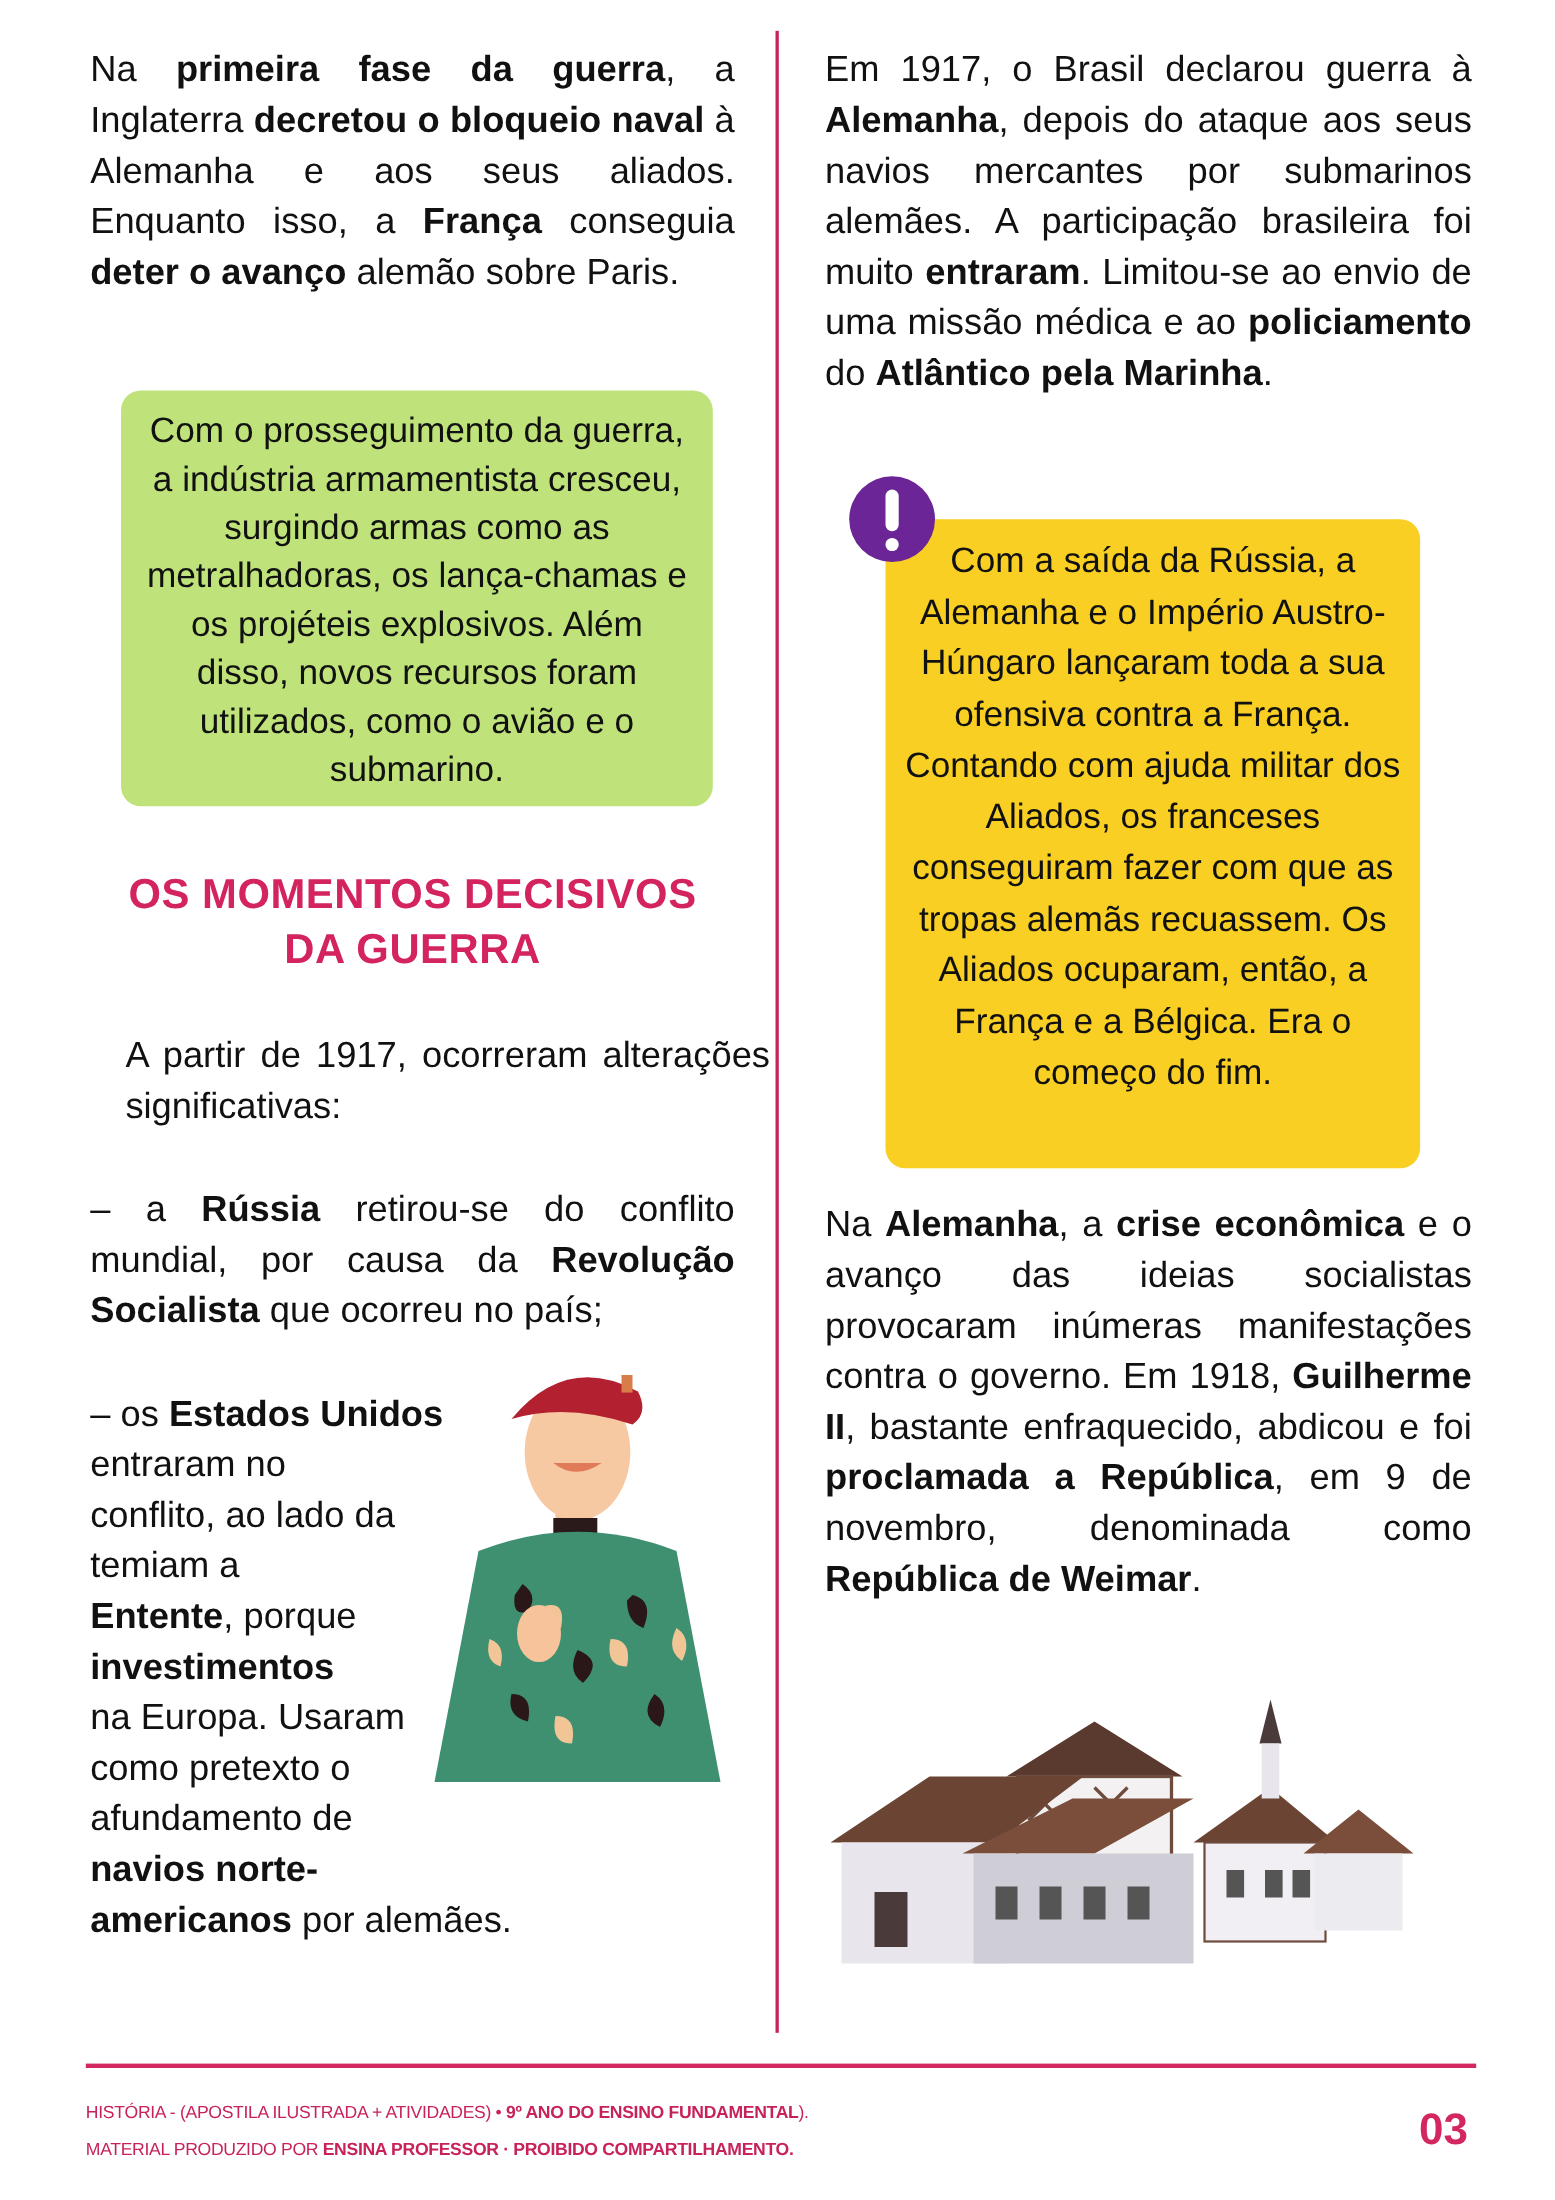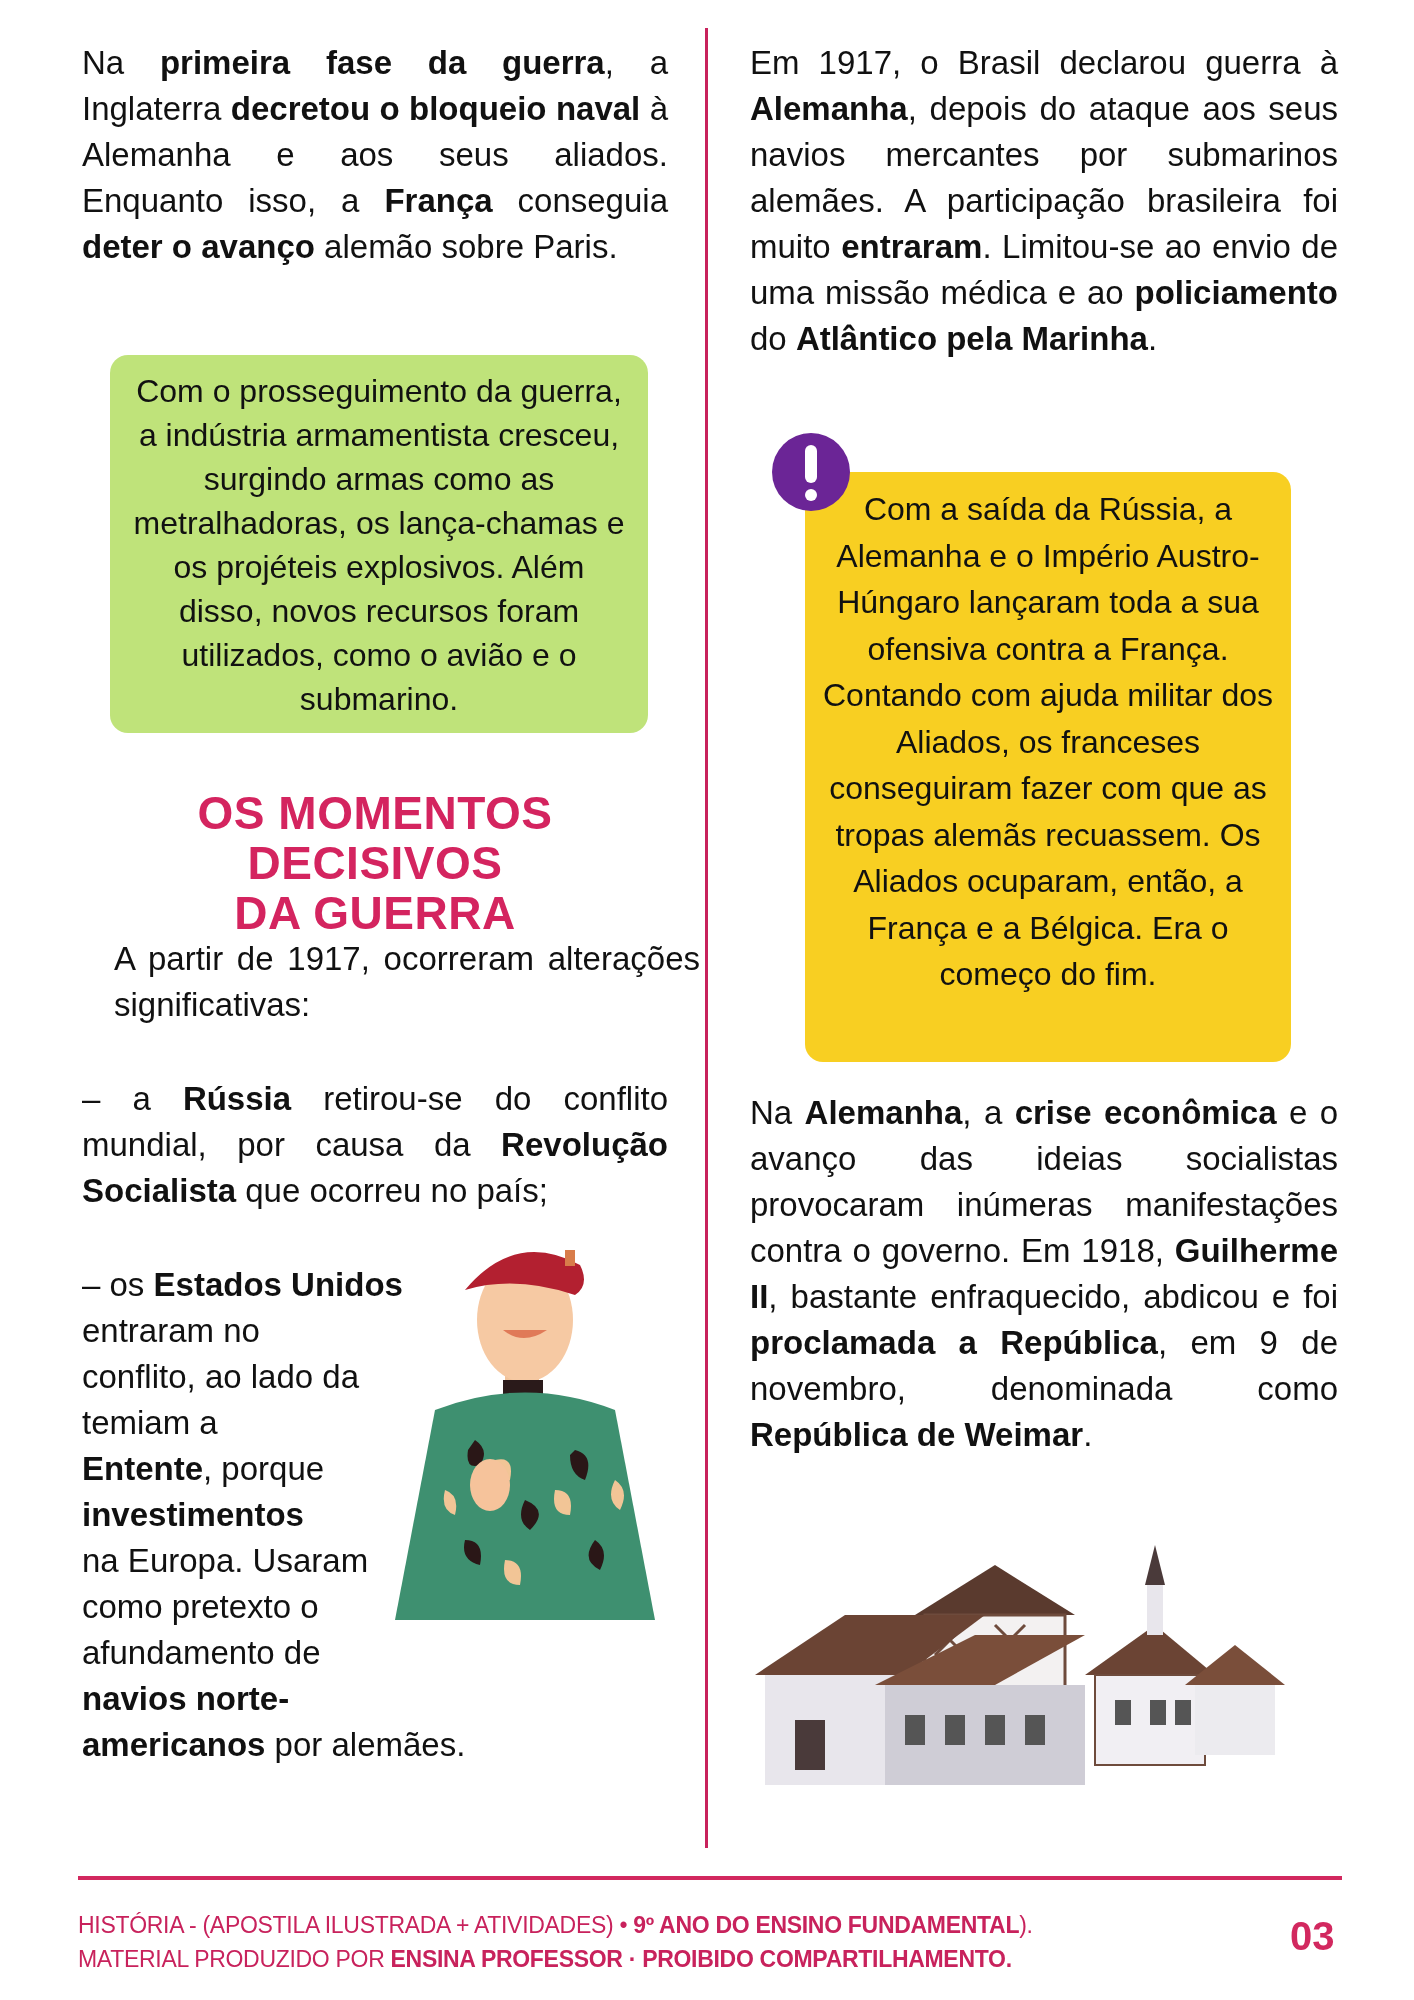--- a/index.html
+++ b/index.html
@@ -8,23 +8,23 @@
   .p { font-size: 33px; line-height: 46px; text-align: justify; text-align-last: left; }
   .p b { font-weight: 700; }
   .abs { position: absolute; }
   .col-left { left: 82px; width: 586px; }
   .col-right { left: 750px; width: 588px; }
   .divider { position: absolute; left: 705px; top: 28px; width: 3px; height: 1820px; background: #c8225c; }
   .box { position: absolute; border-radius: 18px; text-align: center; font-size: 32px; line-height: 44px; color: #111; }
   .green { left: 110px; top: 355px; width: 538px; height: 378px; background: #bfe37a; padding: 14px 20px; }
   .yellow { left: 805px; top: 472px; width: 486px; height: 590px; background: #f8cf22; padding: 14px 16px; line-height: 46.5px; }
   .alert { position: absolute; left: 772px; top: 433px; width: 78px; height: 78px; border-radius: 50%; background: #6b2596; }
-  .heading { position: absolute; left: 82px; top: 788px; width: 586px; text-align: center; color: #d4245f; font-weight: 700; font-size: 46px; line-height: 50px; letter-spacing: 0.5px; }
+  .heading { position: absolute; left: 82px; top: 788px; width: 586px; text-align: center; color: #d4245f; font-weight: 700; font-size: 38px; line-height: 50px; letter-spacing: 0.5px; }
   .footer-line { position: absolute; left: 78px; top: 1876px; width: 1264px; height: 4px; background: #d2285f; }
-  .footer { position: absolute; left: 78px; font-size: 23px; color: #c8225c; letter-spacing: -0.3px; }
+  .footer { position: absolute; left: 78px; font-size: 16px; color: #c8225c; letter-spacing: -0.3px; }
   .footer b { font-weight: 700; }
   .pagenum { position: absolute; left: 1290px; top: 1914px; font-size: 40px; font-weight: 700; color: #d2285f; }
 </style>
 </head>
 <body>
 
 <div class="divider"></div>
 
 <p class="p abs col-left" style="top:40px;"><span>Na </span><b>primeira fase da guerra</b><span>, a Inglaterra </span><b>decretou o bloqueio naval</b><span> à Alemanha e aos seus aliados. Enquanto isso, a </span><b>França</b><span> conseguia </span><b>deter o avanço</b><span> alemão sobre Paris.</span></p>
 

